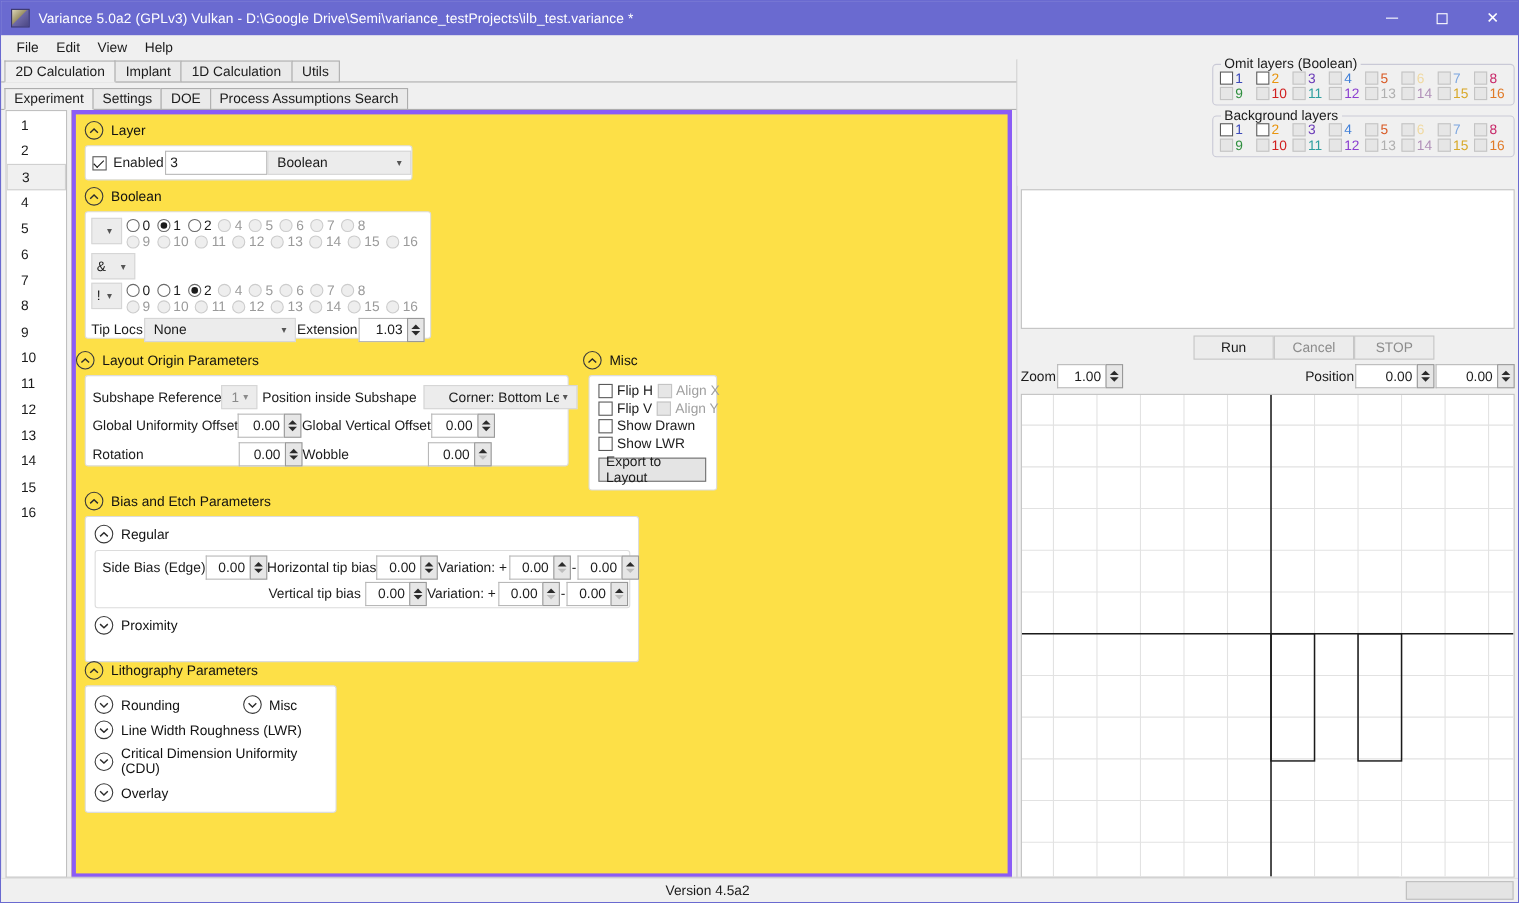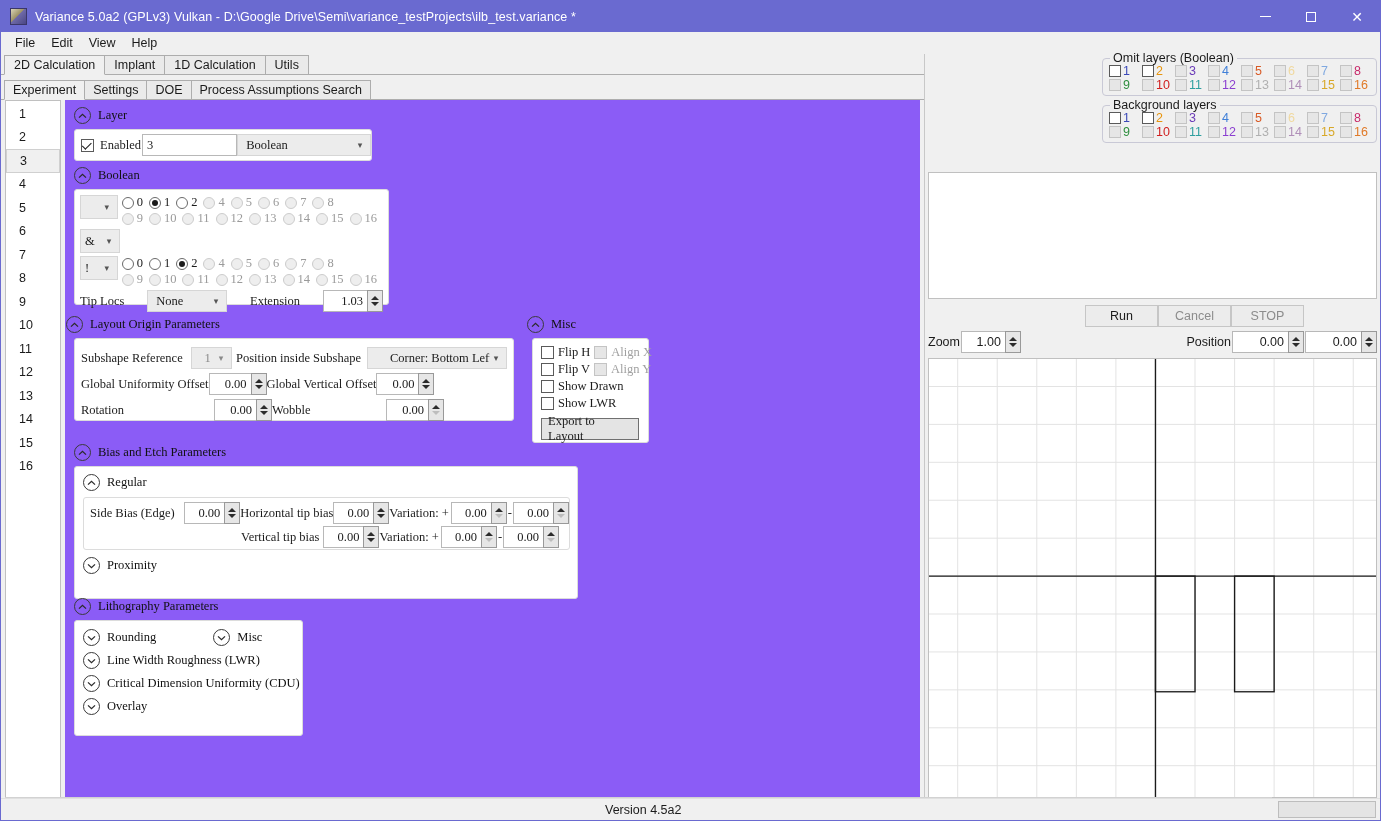--- a/index.html
+++ b/index.html
@@ -117,25 +117,24 @@
   }
   .layer-row {
     height:23.5px; display:flex; align-items:center;
     padding-left:13px; font-size:12.5px;
   }
   .layer-row.selected { background:#f0f0f0; border:1px solid #d0d0d0; }
 
   
   #param-panel {
     flex:1 1 auto;
-    background:#8b5cf6;
-    border:1px solid #8b5cf6;
+    background:#fde047;
+    border:4px solid #8b5cf6;
     position:relative;
     overflow:hidden;
-    font-family:Liberation Serif, serif;
   }
 
   
   .exp-head { display:flex; align-items:center; gap:7px; }
   .chev {
     width:17px; height:17px; border-radius:50%;
     border:1.3px solid #3a3a3a;
     display:inline-flex; align-items:center; justify-content:center;
     flex:0 0 17px;
   }
@@ -554,21 +553,21 @@
                         <span class="rl dis">15</span>
                       </span>
                     <span class="radio-cell">
                         <span class="rad dis"></span>
                         <span class="rl dis">16</span>
                       </span>
                   </span>
                 </span>
               </div>
 
-              <div style="display:flex;align-items:center;margin-top:3px;gap:22px;">
+              <div style="display:flex;align-items:center;margin-top:3px;">
                 <span class="lbl">Tip Locs</span>
                 <span class="combo" style="width:145px;margin-left:1px;">
                   <span class="cval">None</span>
                   <span class="carr">▾</span>
                 </span>
                 <span class="lbl" style="margin-left:1px;">Extension</span>
                 <span class="spin" style="margin-left:1px;">
                   <span class="sv" style="width:44px;">1.03</span>
                   <span class="sb">
                       <span class="tri up"></span>

